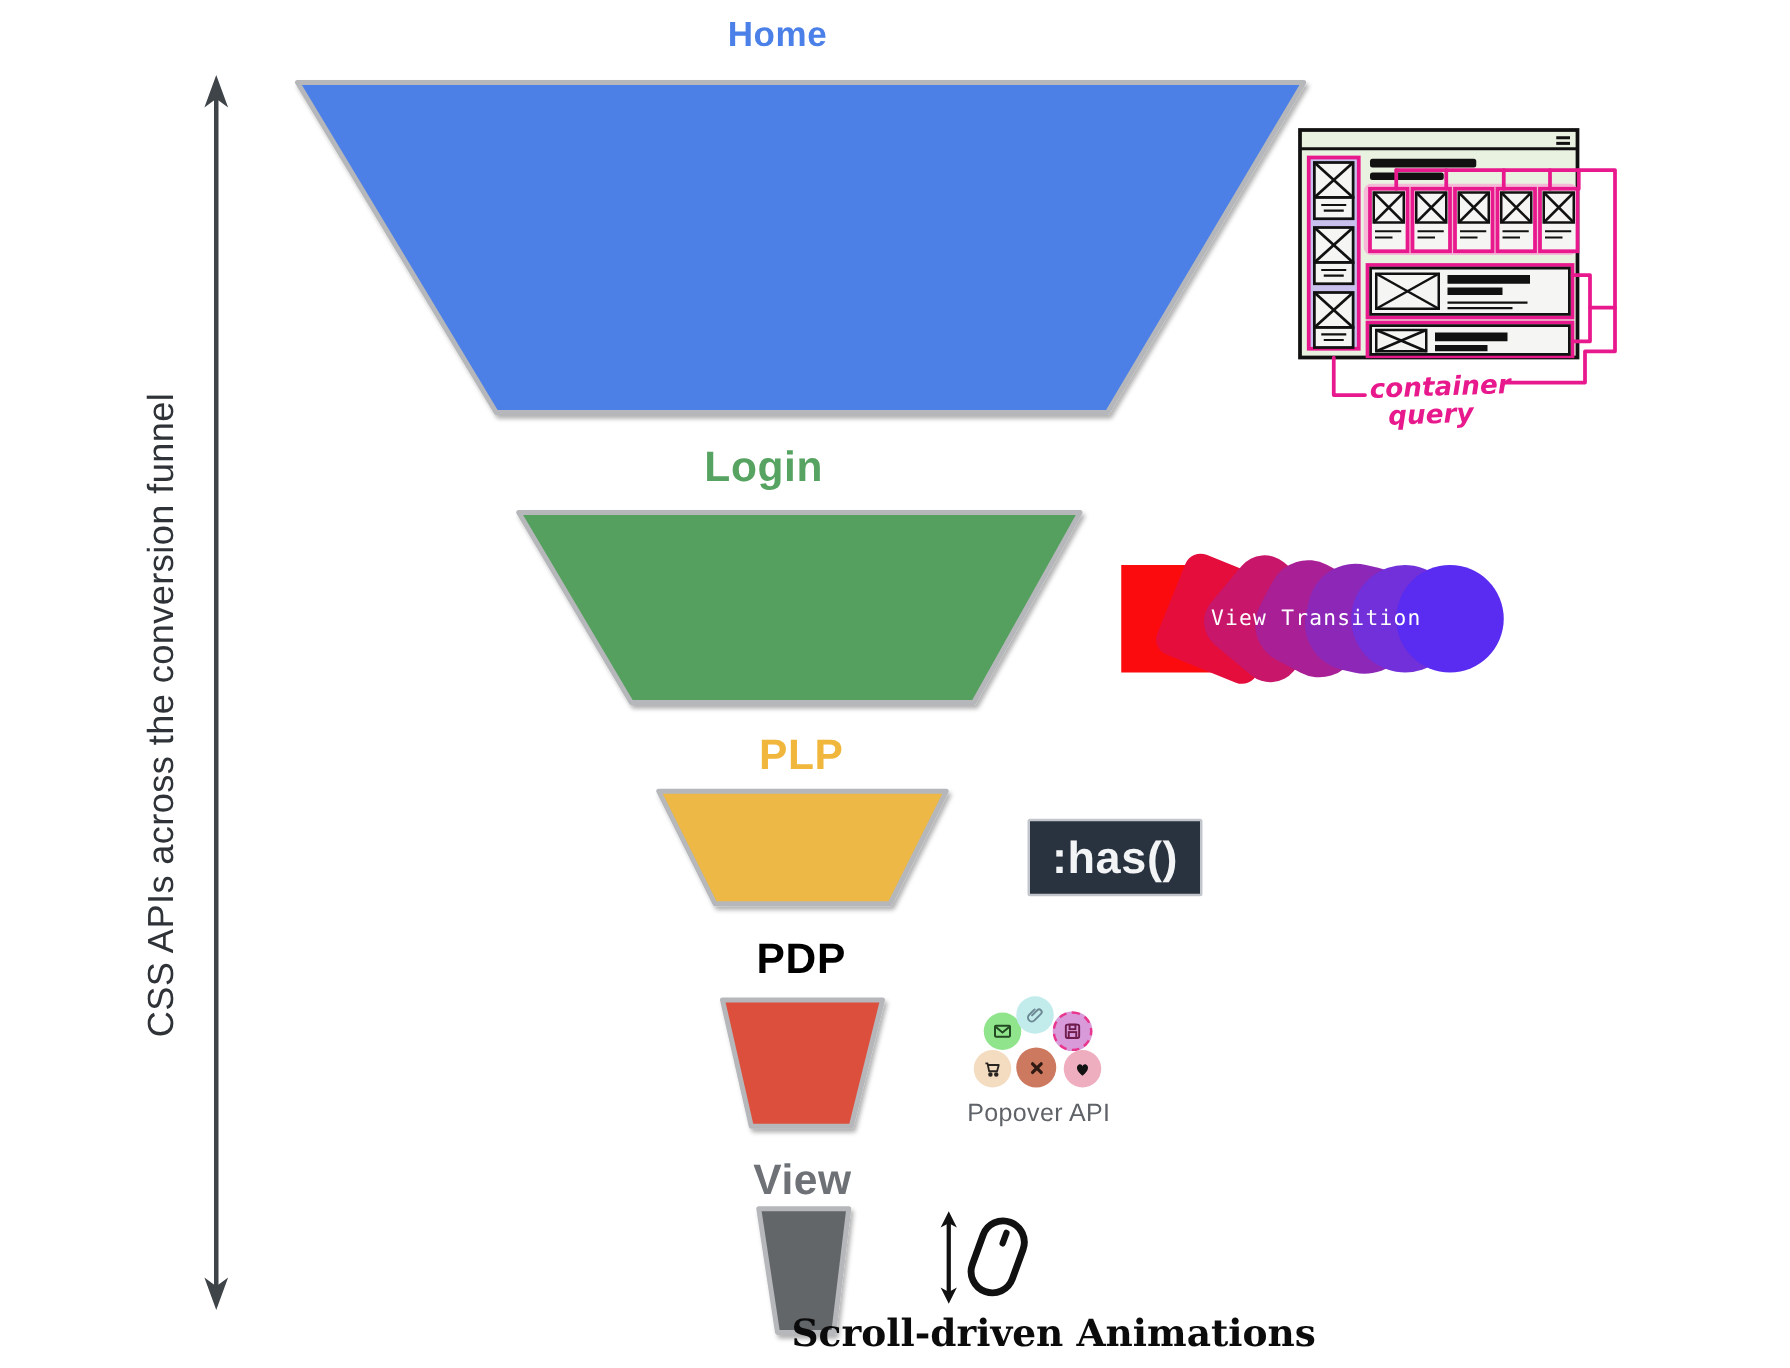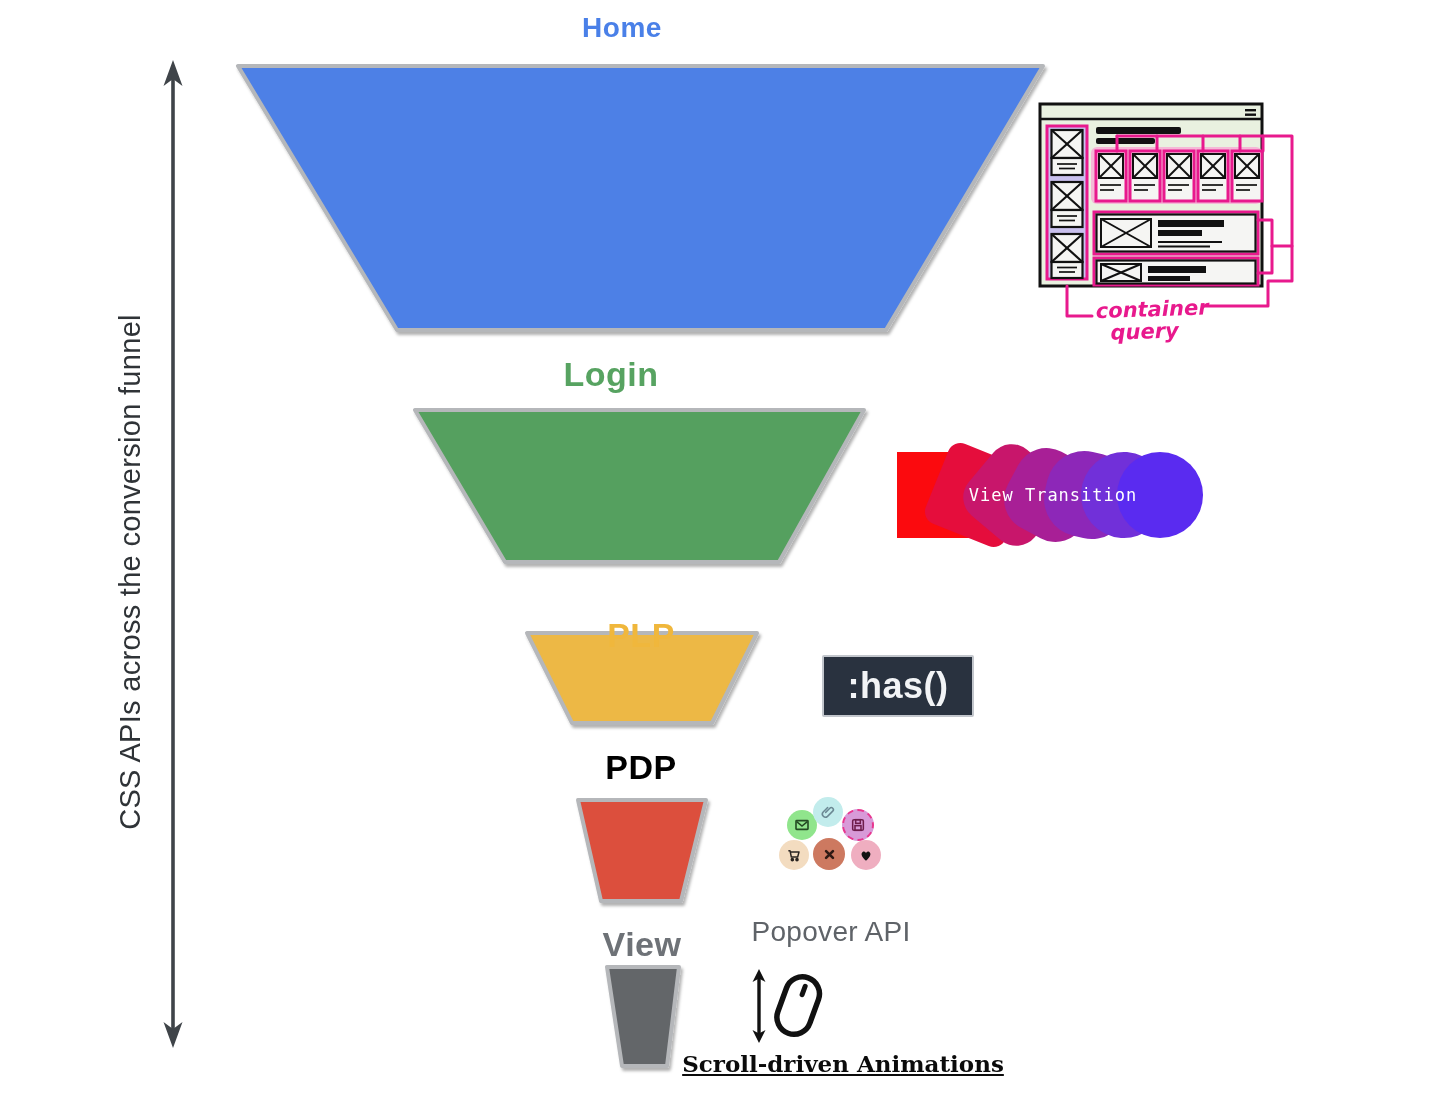--- a/index.html
+++ b/index.html
@@ -35,49 +35,48 @@
   
   #view-transition { position:absolute; left:895px; top:437px; width:312px; height:116px; }
   .vt-shape { position:absolute; top:15px; width:86px; height:86px; }
   #vt-label {
     position:absolute; left:158px; top:58px; transform:translate(-50%,-50%);
     font-family:"DejaVu Sans Mono", monospace; font-size:17px; letter-spacing:1px;
     white-space:nowrap; z-index:10;
   }
   
   #has-badge {
-    position:absolute; left:822px; top:655px; width:152px; height:62px;
+    position:absolute; left:822px; top:655px; width:140px; height:62px;
     display:flex; align-items:center; justify-content:center;
     border:2px solid #c2c6cc; border-radius:2px;
   }
   #has-badge span { font-weight:bold; font-size:36px; letter-spacing:0.5px; }
   
   #popover-cluster { position:absolute; left:770px; top:795px; width:130px; height:80px; }
   .pop-icon {
     position:absolute; border-radius:50%;
     display:flex; align-items:center; justify-content:center;
   }
   .pop-icon svg { display:block; }
   #pop-email    { left:17px; top:15px; width:30px; height:30px; }
   #pop-clip     { left:43px; top:2px;  width:30px; height:30px; }
   #pop-save     { left:72px; top:14px; width:32px; height:32px; border:2px dashed #e8368f; }
   #pop-cart     { left:9px;  top:45px; width:30px; height:30px; }
   #pop-close    { left:43px; top:43px; width:32px; height:32px; }
   #pop-heart    { left:81px; top:45px; width:30px; height:30px; }
   #popover-label {
-    position:absolute; left:831px; top:916px; transform:translateX(-50%);
-    font-size:28px; letter-spacing:0.3px; white-space:nowrap;
+    position:absolute; left:831px; top:880px; transform:translateX(-50%);
+    font-size:20px; letter-spacing:0.3px; white-space:nowrap;
   }
   
   #scroll-icon { position:absolute; left:742px; top:964px; }
   #scroll-label {
     position:absolute; left:843px; top:1050px; transform:translateX(-50%);
-    font-family:"DejaVu Serif", serif; font-weight:bold; font-size:23px;
+    font-family:"DejaVu Serif", serif; font-weight:bold; font-size:30px;
     white-space:nowrap;
-    text-decoration:underline;
   }
 </style>
 </head>
 <body>
 
 <div id="canvas">
 
   <svg id="axis-arrow" width="42" height="992" viewBox="0 0 42 992">
     <g fill="#3f4449">
       <polygon points="21,2 11.5,28 21,21 30.5,28"></polygon>
@@ -99,21 +98,21 @@
       <polygon points="238,66 1043,66 886,330 397,330" fill="#4d80e6"></polygon>
       <polygon points="415,410 864,410 779,562 505,562" fill="#55a05e"></polygon>
       <polygon points="527,633 757,633 712,723 572,723" fill="#edb844"></polygon>
       <polygon points="578,800 706,800 681,901 601,901" fill="#dc4f3d"></polygon>
       <polygon points="607,967 679,967 667,1066 622,1066" fill="#636669"></polygon>
     </g>
   </svg>
 
   <div id="label-home" class="stage-label" style="left: 622px; top: 12px; color: rgb(74, 128, 232);">Home</div>
   <div class="stage-label" style="left: 611px; top: 355px; color: rgb(87, 163, 97);">Login</div>
-  <div class="stage-label" style="left: 641px; top: 616px; color: rgb(240, 183, 60);">PLP</div>
+  <div class="stage-label" style="left: 641px; top: 585px; color: rgb(240, 183, 60);">PLP</div>
   <div class="stage-label" style="left: 641px; top: 748px; color: #000000;">PDP</div>
   <div class="stage-label" style="left: 642px; top: 925px; color: rgb(110, 114, 119);">View</div>
 
   <svg id="cq-svg" width="290" height="252" viewBox="0 0 290 252">
 
     <rect x="18" y="8" width="222" height="182" stroke="#111111" stroke-width="3" fill="#e9f1e0"></rect>
     <line x1="18" y1="23" x2="240" y2="23" stroke="#111111" stroke-width="2.4"></line>
     <g fill="#111111">
       <rect x="223" y="13" width="11" height="2.4"></rect>
       <rect x="223" y="17.5" width="11" height="2.4"></rect>

